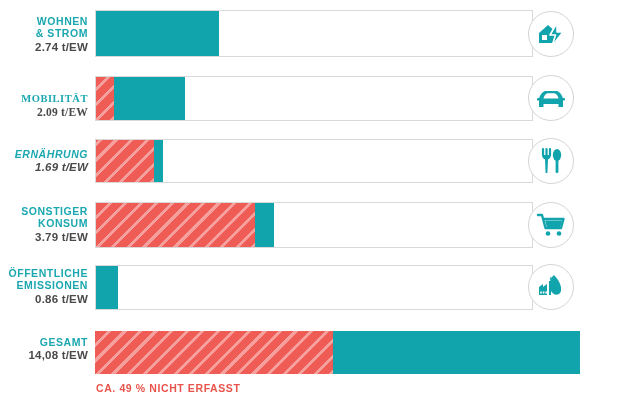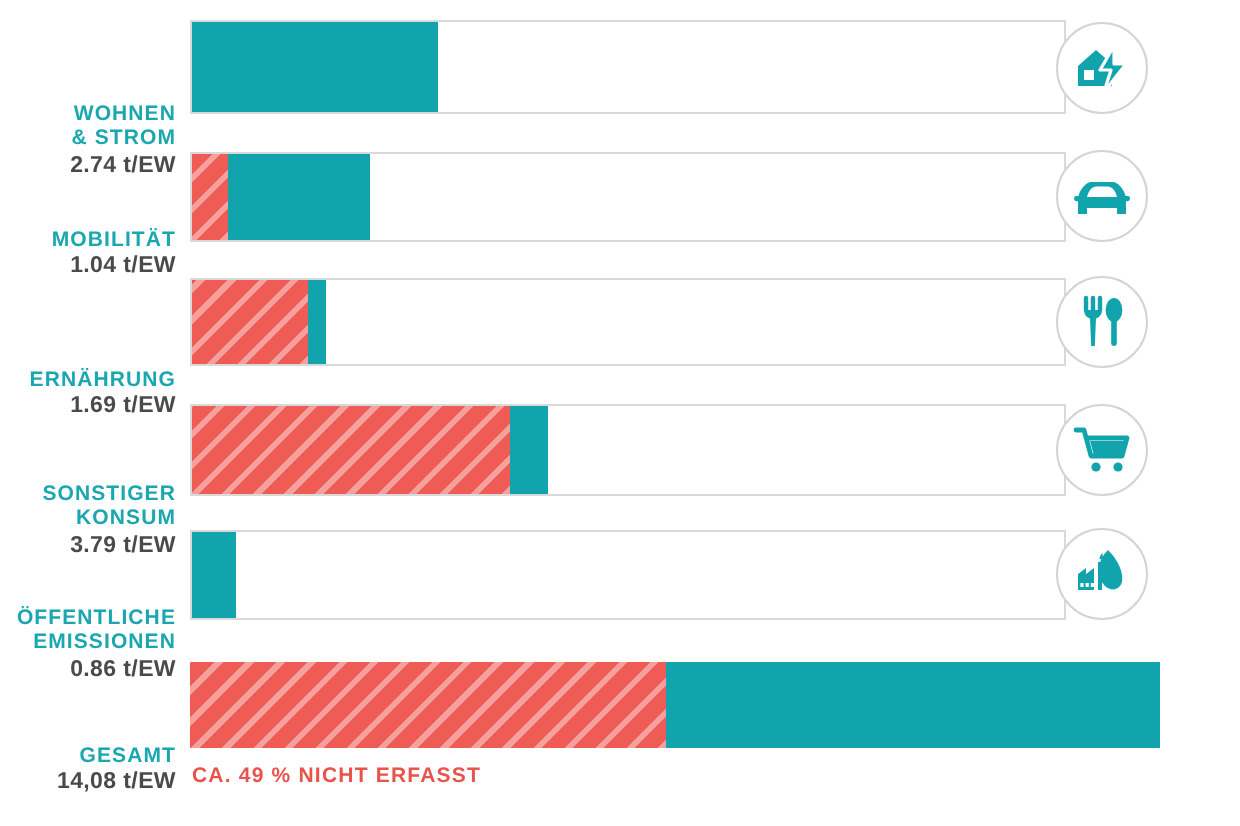--- a/index.html
+++ b/index.html
@@ -30,21 +30,20 @@
     line-height: 1.18;
   }
   .cat-name {
     display: block;
     color: #1BA7B0;
     font-weight: bold;
     font-size: 10.5px;
     letter-spacing: 0.55px;
     text-transform: uppercase;
     white-space: pre-line;
-    margin-top: 36px;
   }
   .cat-value {
     display: block;
     color: #4a4a4a;
     font-weight: bold;
     font-size: 11.5px;
     letter-spacing: 0.2px;
     margin-top: 1px;
   }
 
@@ -122,42 +121,42 @@
     <div class="icon-badge" style="top:1px;">
       <svg width="28" height="26" viewBox="0 0 28 26" aria-hidden="true">
         <path d="M2 12 L11 4 L19 11 L19 22 L2 22 Z" fill="#12A4AD"></path>
         <rect x="5" y="14" width="5" height="5" fill="#ffffff"></rect>
         <path d="M20 2 L13 14 L18.5 14 L15 25 L26 11 L20 11 Z" fill="#12A4AD" stroke="#ffffff" stroke-width="1.6" stroke-linejoin="round"></path>
       </svg>
     </div>
   </div>
 
   <div class="row" style="top:76px; height:45px;">
-    <div class="label-block" style="top:2px;">
+    <div class="label-block" style="top:17px;font-family:Liberation Serif, serif;">
       <span class="cat-name">MOBILITÄT</span>
-      <span class="cat-value">1.04 t/EW</span>
+      <span class="cat-value">2.09 t/EW</span>
     </div>
     <div class="track" style="top:0; height:45px;">
       <div class="seg seg-red" style="left:0%;   width:4.1%;"></div>
       <div class="seg seg-teal" style="left:4.1%; width:16.4%;"></div>
     </div>
     <div class="icon-badge" style="top:-1px;">
       <svg width="30" height="22" viewBox="0 0 30 22" aria-hidden="true">
         <path d="M3 13 C3 9 6 5 9 4 L21 4 C24 5 27 9 27 13 L27 17 L3 17 Z" fill="#12A4AD"></path>
         <path d="M7.5 11.5 C8.5 7.5 10.5 6.5 12 6.3 L18 6.3 C19.5 6.5 21.5 7.5 22.5 11.5 Z" fill="#ffffff"></path>
         <rect x="3" y="16" width="4.5" height="4" fill="#12A4AD"></rect>
         <rect x="22.5" y="16" width="4.5" height="4" fill="#12A4AD"></rect>
         <rect x="1" y="11" width="3.5" height="2.6" rx="1.2" fill="#12A4AD"></rect>
         <rect x="25.5" y="11" width="3.5" height="2.6" rx="1.2" fill="#12A4AD"></rect>
       </svg>
     </div>
   </div>
 
   <div class="row" style="top:139px; height:44px;">
-    <div class="label-block" style="top:9px;">
+    <div class="label-block" style="top:9px;font-style:italic;">
       <span class="cat-name">ERNÄHRUNG</span>
       <span class="cat-value">1.69 t/EW</span>
     </div>
     <div class="track" style="top:0; height:44px;">
       <div class="seg seg-red" style="left:0%;    width:13.2%;"></div>
       <div class="seg seg-teal" style="left:13.2%; width:2.1%;"></div>
     </div>
     <div class="icon-badge" style="top:-1px;">
       <svg width="24" height="28" viewBox="0 0 24 28" aria-hidden="true">
         <path d="M4 2 L4 8 M7.5 2 L7.5 8 M11 2 L11 8" stroke="#12A4AD" stroke-width="2.2" stroke-linecap="round"></path>

